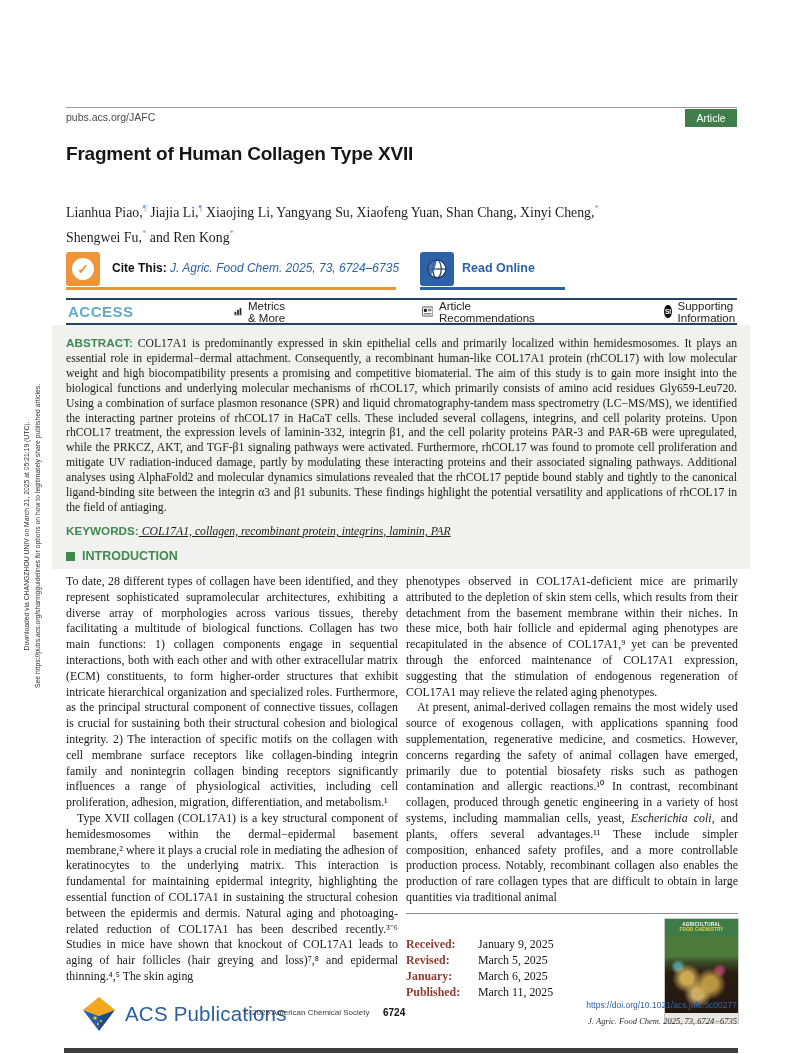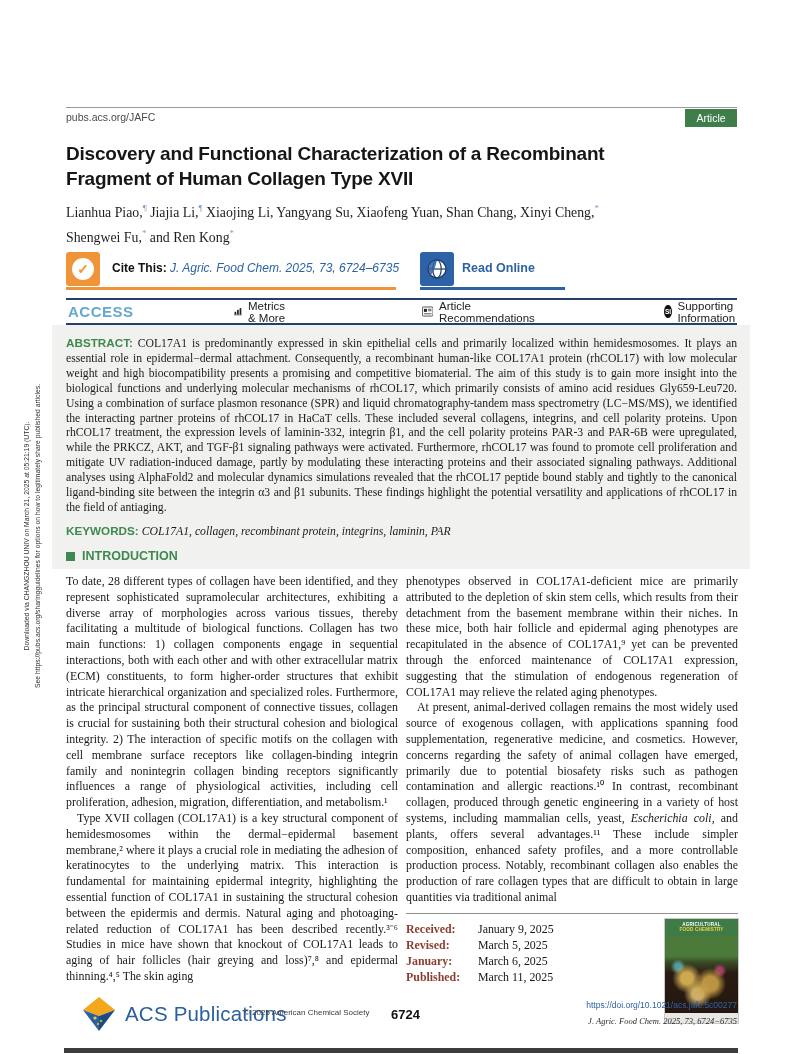--- a/index.html
+++ b/index.html
@@ -63,35 +63,35 @@
   .sep-m { margin-left:66px; } .sep-r { margin-left:62px; }
   .si-circle { width:13px; height:13px; border-radius:50%; background:#111; color:#fff;
     font-size:6.5px; font-weight:bold; display:flex; align-items:center; justify-content:center; }
 
   
   .abstract-block { position:absolute; left:52px; top:325px; width:698px; height:244px;
     background:#f1f1ef; padding:11px 13px 0 14px; }
   .abstract-text { font-size:11.7px; line-height:14.9px; text-align:justify; color:#1c1c1c; }
   .green-label { font-family:"Liberation Sans", sans-serif; font-weight:bold; color:#3e8a4e; }
   .keywords-line { margin-top:8px; font-size:11.7px; }
-  .keywords-line .kw { font-style:italic; color:#1c1c1c; }
+  .keywords-line .kw { font-style:italic; color:#1c1c1c;text-decoration:underline; }
 
   
   .intro-heading { position:absolute; left:66px; top:549px; display:flex; align-items:center; gap:7px;
     font-family:"Liberation Sans", sans-serif; font-size:12.5px; font-weight:bold; color:#3e8a4e; }
   .intro-square { width:9px; height:9px; background:#3e8a4e; display:inline-block; }
 
   .col { position:absolute; top:574px; width:332px; font-size:11.9px; line-height:15.8px;
     text-align:justify; color:#191919; }
   .col-left { left:66px; }
   .col-right { left:406px; }
   .col p.indent { text-indent:11px; }
 
   
-  .dates-block { position:relative; margin-top:7px; border-top:1px solid #8f8f8f; padding-top:7px;
+  .dates-block { position:relative; margin-top:7px; border-top:1px solid #8f8f8f; padding-top:22px;
     width:100%; min-height:118px; }
   .date-row { display:flex; line-height:16px; width:250px; }
   .date-label { width:72px; font-weight:bold; color:#8d3c31; }
   .date-value { color:#161616; }
 
   
   .cover { position:absolute; right:0; top:5px; width:73px; height:104px;
     box-shadow:0 0 0 1px #c9c9c9; background:#2a1c12; overflow:hidden; }
   .cover-banner { height:17px; background:#3e7b46; display:flex; flex-direction:column;
     align-items:center; justify-content:center; font-family:"Liberation Sans", sans-serif;
@@ -106,21 +106,21 @@
       radial-gradient(circle at 18% 40%, rgba(90,180,190,0.8) 0 4%, rgba(90,180,190,0) 10%),
       linear-gradient(180deg, #4c7a3a 0 26%, #3a4b26 34%, #2a1c12 48%, #241710 100%); }
   .cover-foot { height:10px; background:#e9e7e3; }
 
   
   .footer { position:absolute; left:66px; top:994px; width:671px; height:42px;
     font-family:"Liberation Sans", sans-serif; }
   .acs-logo { position:absolute; left:16px; top:2px; display:flex; align-items:center; gap:9px; }
   .acs-name { font-size:20.5px; color:#2b5f9e; letter-spacing:0.2px; }
   .footer-copy { position:absolute; left:178px; top:14px; font-size:8px; color:#3c3c3c; }
-  .footer-page { position:absolute; left:325px; top:13px; font-size:13px; font-weight:bold; color:#111; }
+  .footer-page { position:absolute; left:317px; top:13px; font-size:10px; font-weight:bold; color:#111; }
   .footer-right { position:absolute; right:0; top:6px; text-align:right; }
   .footer-doi { font-size:8.5px; color:#2e62a6; text-decoration:none; display:block; }
   .footer-cite { font-size:8.5px; color:#2b2b2b; font-style:italic; font-family:"Liberation Serif", serif; }
 
   .page-edge { position:absolute; left:64px; top:1048px; width:674px; height:5px; background:#3d3d3d; }
 </style>
 </head>
 <body>
 
 <div class="page">
@@ -129,21 +129,20 @@
     <div>Downloaded via CHANGZHOU UNIV on March 21, 2025 at 05:21:19 (UTC).</div>
     <div>See https://pubs.acs.org/sharingguidelines for options on how to legitimately share published articles.</div>
   </div>
 
 
   <div class="rule1"></div>
   <a class="site-url" href="#">pubs.acs.org/JAFC</a>
   <div class="article-badge">Article</div>
 
   <div class="title">
-    <div>Discovery and Functional Characterization of a Recombinant</div>
     <div>Fragment of Human Collagen Type XVII</div>
   </div>
 
   <div class="authors">
     <span>Lianhua Piao,</span><sup>¶</sup><span> Jiajia Li,</span><sup>¶</sup><span> Xiaojing Li, Yangyang Su, Xiaofeng Yuan, Shan Chang, Xinyi Cheng,</span><sup>*</sup><br>
     <span>Shengwei Fu,</span><sup>*</sup><span> and Ren Kong</span><sup>*</sup>
   </div>
 
   <div class="citebar">
     <div class="cite-underline"></div>

